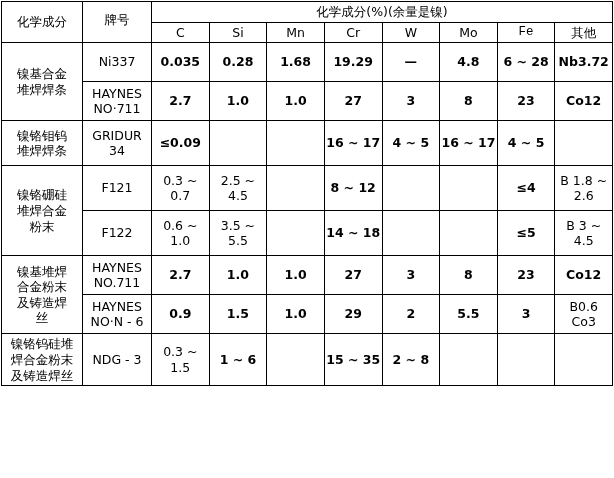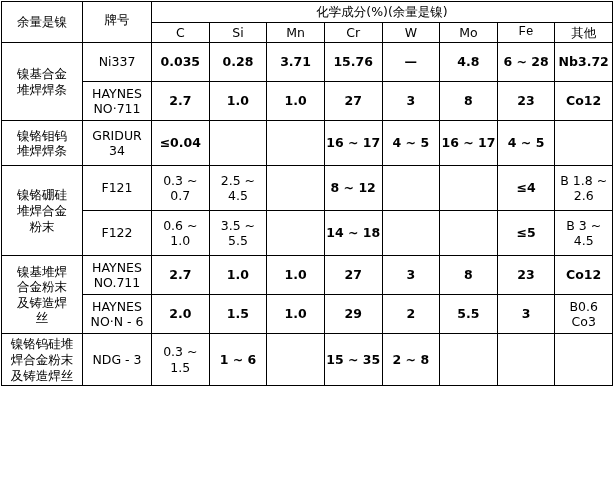--- a/index.html
+++ b/index.html
@@ -71,21 +71,21 @@
   .row-tall td { height: 40px; }
   .row-mid td { height: 34px; }
 </style>
 </head>
 <body>
 
 <div class="sheet">
   <table class="alloy">
     <thead>
       <tr>
-        <th class="hdr-type" rowspan="2">余量是镍</th>
+        <th class="hdr-type" rowspan="2">化学成分</th>
         <th class="hdr-grade" rowspan="2">牌号</th>
         <th colspan="8">化学成分(%)(余量是镍)</th>
       </tr>
       <tr>
         <th class="hdr-c">C</th>
         <th class="hdr-si">Si</th>
         <th class="hdr-mn">Mn</th>
         <th class="hdr-cr">Cr</th>
         <th class="hdr-w">W</th>
         <th class="hdr-mo">Mo</th>
@@ -93,22 +93,22 @@
         <th class="hdr-other">其他</th>
       </tr>
     </thead>
     <tbody>
 
       <tr class="row-mid">
         <td class="cell-type nl" rowspan="2">镍基合金<br>堆焊焊条</td>
         <td class="cell-grade nl">Ni337</td>
         <td class="num nl">0.035</td>
         <td class="num nl">0.28</td>
-        <td class="num nl">3.71</td>
-        <td class="num nl">15.76</td>
+        <td class="num nl">1.68</td>
+        <td class="num nl">19.29</td>
         <td class="num nl">—</td>
         <td class="num nl">4.8</td>
         <td class="num nl">6 ~ 28</td>
         <td class="num nl">Nb3.72</td>
       </tr>
 
       <tr class="row-mid">
         <td class="cell-grade nl">HAYNES<br>NO·711</td>
         <td class="num nl">2.7</td>
         <td class="num nl">1.0</td>
@@ -116,21 +116,21 @@
         <td class="num nl">27</td>
         <td class="num nl">3</td>
         <td class="num nl">8</td>
         <td class="num nl">23</td>
         <td class="num nl">Co12</td>
       </tr>
 
       <tr class="row-tall">
         <td class="cell-type nl">镍铬钼钨<br>堆焊焊条</td>
         <td class="cell-grade nl">GRIDUR<br>34</td>
-        <td class="num nl">≤0.04</td>
+        <td class="num nl">≤0.09</td>
         <td class="num nl"></td>
         <td class="num nl"></td>
         <td class="num nl">16 ~ 17</td>
         <td class="num nl">4 ~ 5</td>
         <td class="num nl">16 ~ 17</td>
         <td class="num nl">4 ~ 5</td>
         <td class="num nl"></td>
       </tr>
 
       <tr class="row-tall">
@@ -166,21 +166,21 @@
         <td class="num nl">1.0</td>
         <td class="num nl">27</td>
         <td class="num nl">3</td>
         <td class="num nl">8</td>
         <td class="num nl">23</td>
         <td class="num nl">Co12</td>
       </tr>
 
       <tr class="row-mid">
         <td class="cell-grade nl">HAYNES<br>NO·N - 6</td>
-        <td class="num nl">2.0</td>
+        <td class="num nl">0.9</td>
         <td class="num nl">1.5</td>
         <td class="num nl">1.0</td>
         <td class="num nl">29</td>
         <td class="num nl">2</td>
         <td class="num nl">5.5</td>
         <td class="num nl">3</td>
         <td class="two-line nl">B0.6<br>Co3</td>
       </tr>
 
       <tr class="row-tall">

